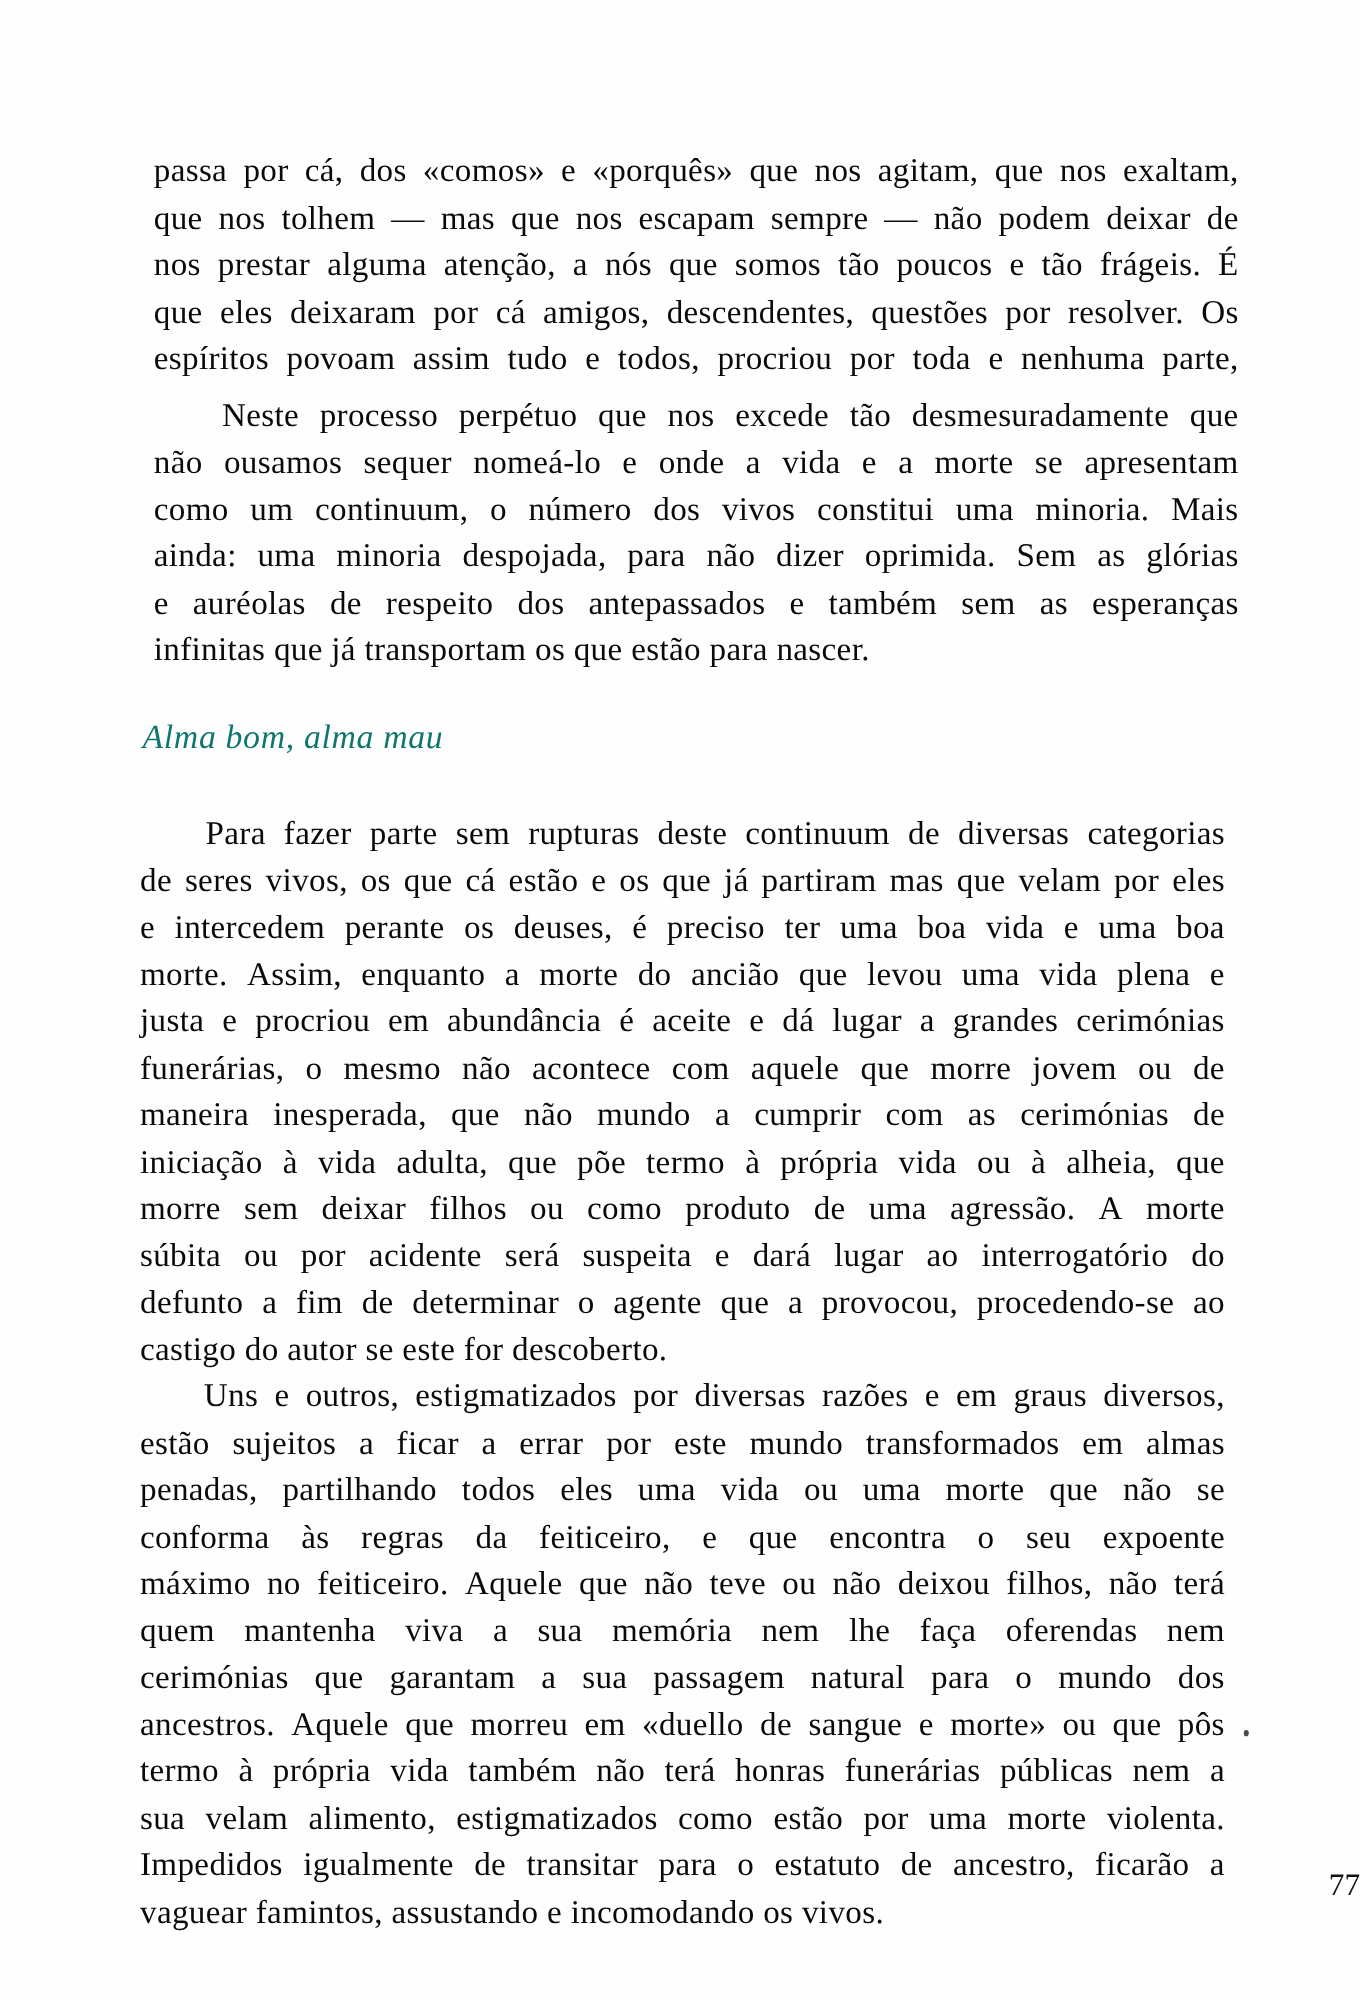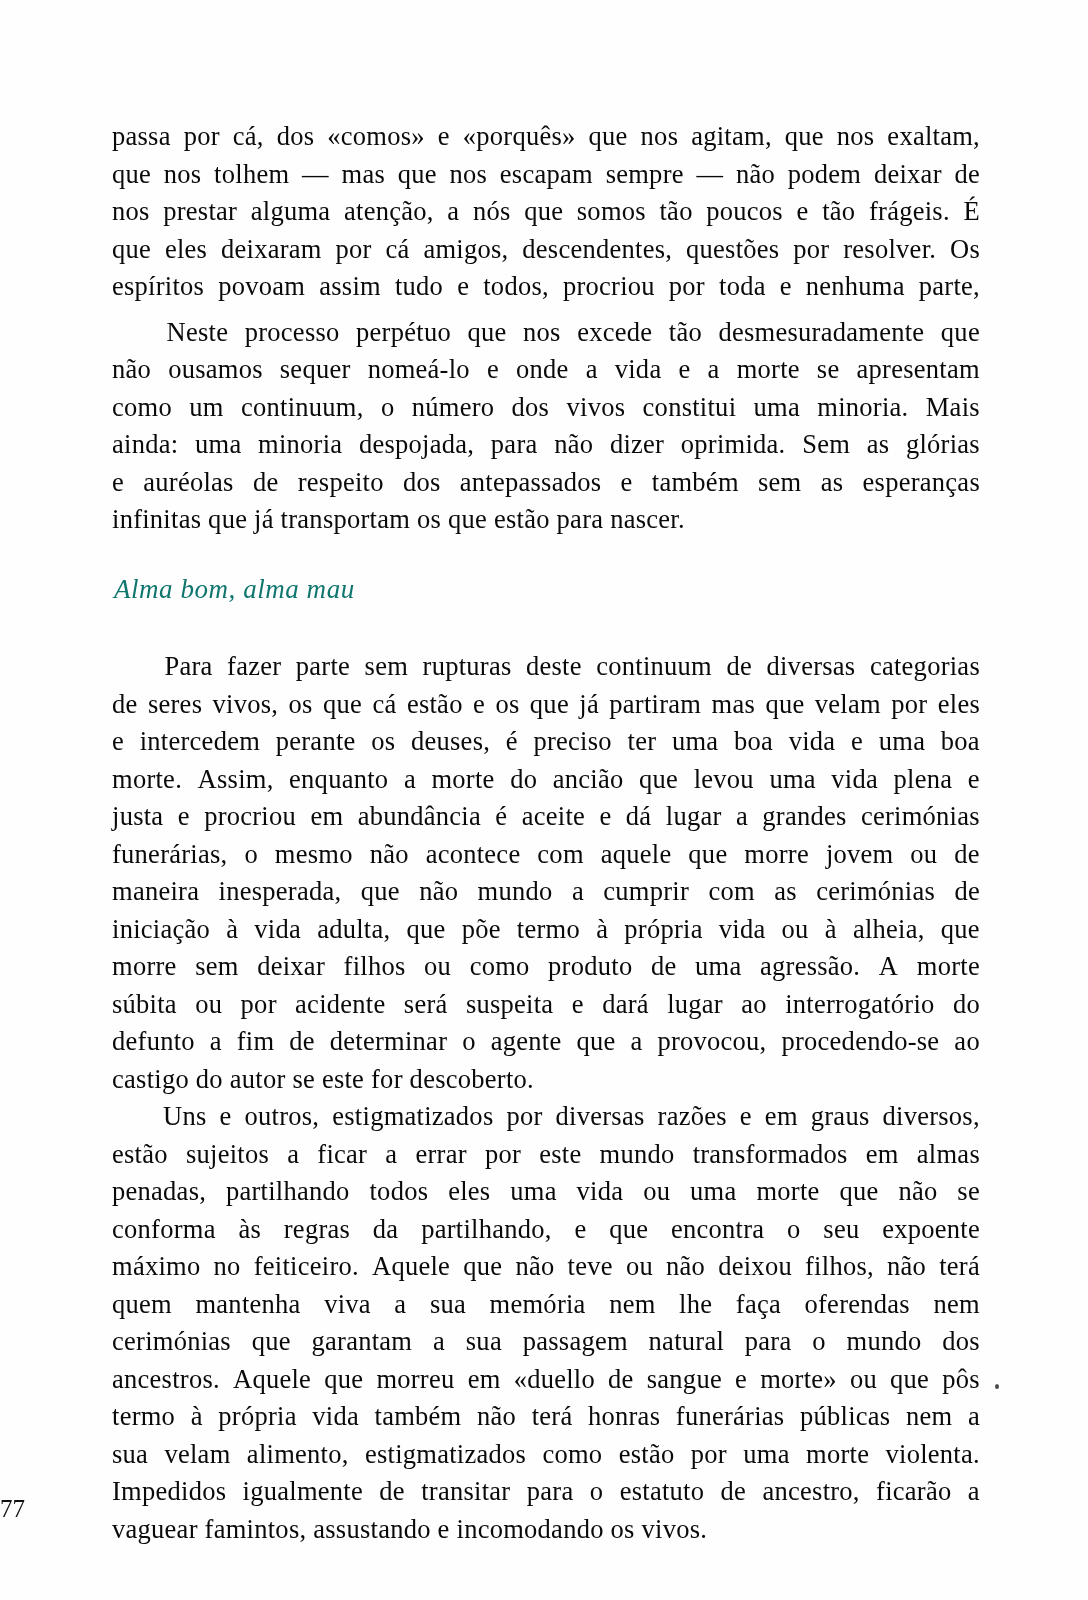--- a/index.html
+++ b/index.html
@@ -15,21 +15,21 @@
   .page {
     position: relative;
     width: 1088px;
     height: 1600px;
     background: #fefefe;
     overflow: hidden;
     box-sizing: border-box;
   }
   .text-column {
     position: absolute;
-    left: 112px;
+    left: 123px;
     top: 118px;
     width: 868px;
   }
   .para {
     margin: 0;
     font-size: 26.5px;
     line-height: 37.5px;
     letter-spacing: 0.01em;
     color: #0a0a0a;
   }
@@ -73,21 +73,21 @@
     left: 112px;
     top: 648px;
     width: 868px;
   }
 
   .page-number {
     position: absolute;
     left: 0;
     right: 0;
     top: 1495px;
-    text-align: left;
+    text-align: right;
     font-size: 25px;
     color: #111111;
     font-family: "Liberation Serif", "DejaVu Serif", serif;
   }
 
   .speck {
     position: absolute;
     left: 995px;
     top: 1384px;
     width: 4px;
@@ -460,21 +460,21 @@
           <span class="w">morte</span>
           <span class="w">que</span>
           <span class="w">não</span>
           <span class="w">se</span>
         </div>
         <div class="line">
           <span class="w">conforma</span>
           <span class="w">às</span>
           <span class="w">regras</span>
           <span class="w">da</span>
-          <span class="w">partilhando,</span>
+          <span class="w">feiticeiro,</span>
           <span class="w">e</span>
           <span class="w">que</span>
           <span class="w">encontra</span>
           <span class="w">o</span>
           <span class="w">seu</span>
           <span class="w">expoente</span>
         </div>
         <div class="line">
           <span class="w">máximo</span>
           <span class="w">no</span>

